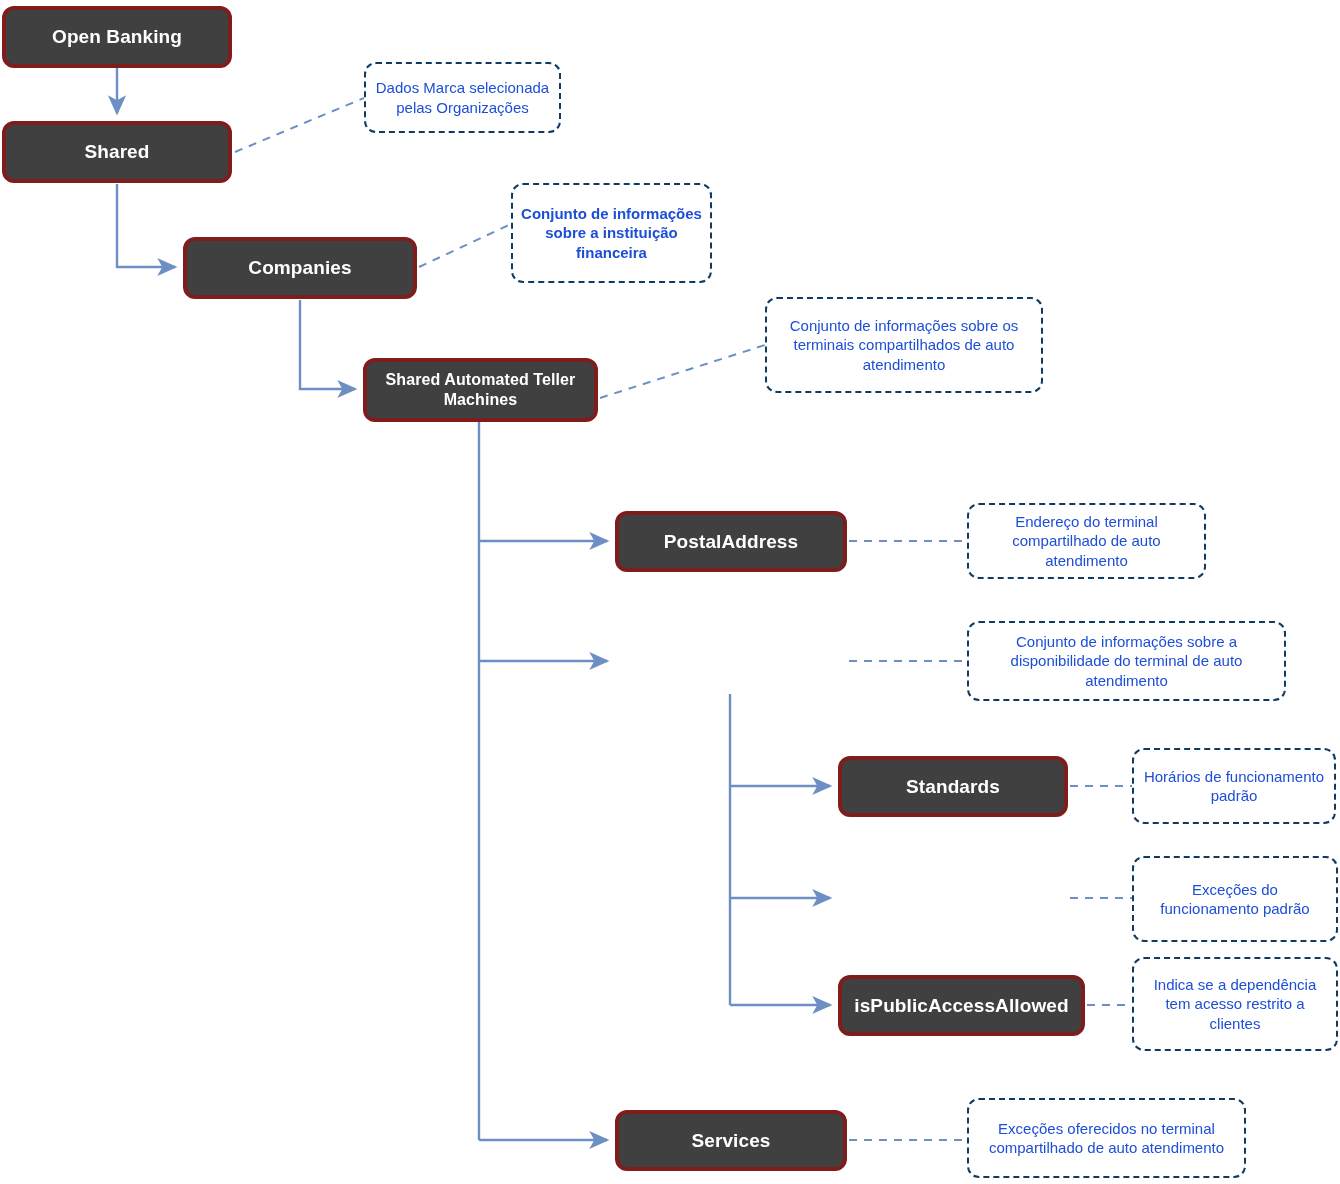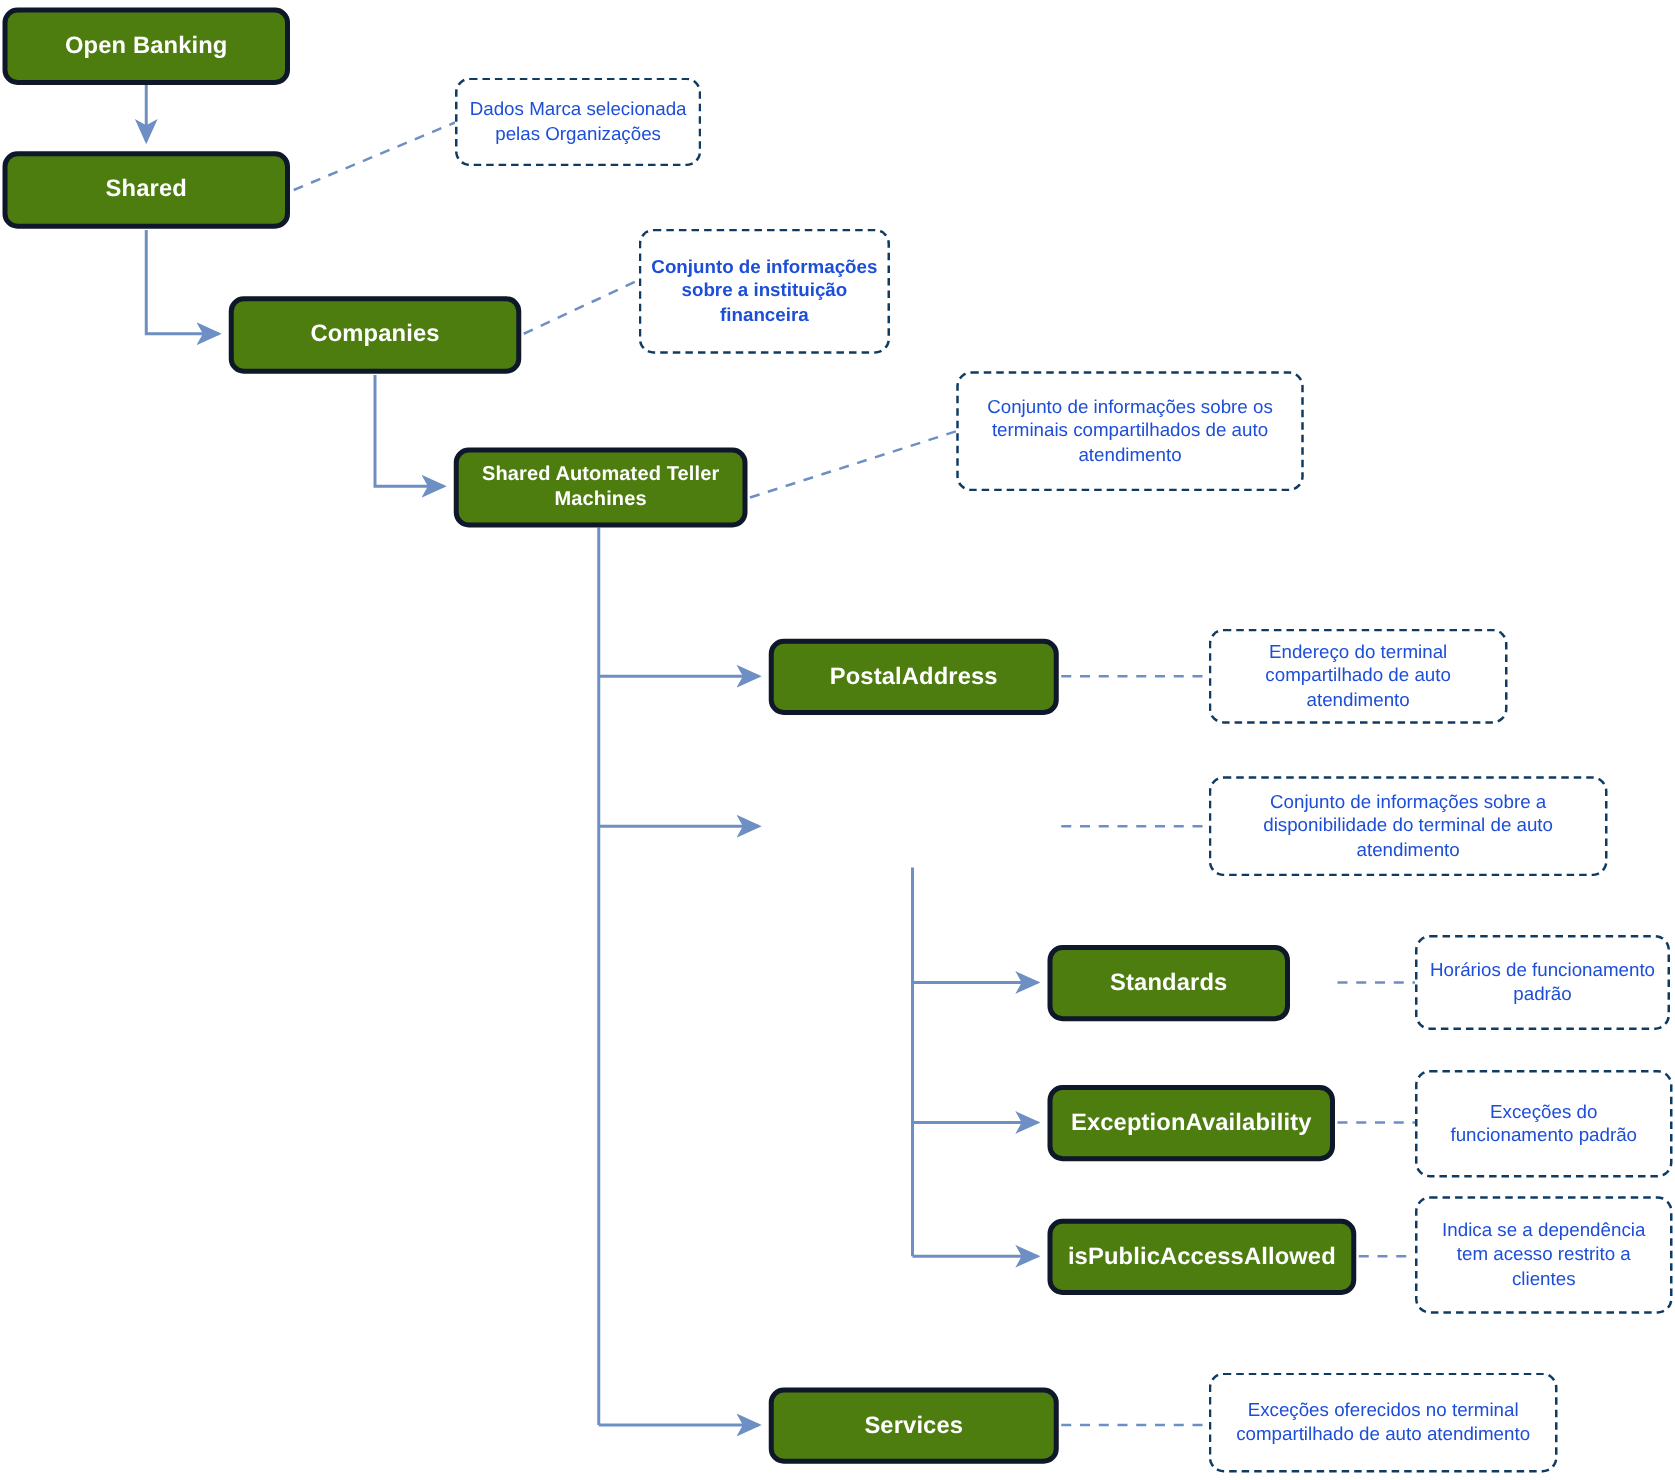--- a/index.html
+++ b/index.html
@@ -21,22 +21,22 @@
     position: absolute;
     left: 0;
     top: 0;
     width: 1340px;
     height: 1184px;
     pointer-events: none;
   }
   .node {
     position: absolute;
     box-sizing: border-box;
-    background: #4d7c0f;
-    border: 4px solid #0f172a;
+    background: #404040;
+    border: 4px solid #7f1d1d;
     border-radius: 12px;
     color: #ffffff;
     display: flex;
     align-items: center;
     justify-content: center;
     text-align: center;
     font-size: 19px;
     font-weight: bold;
     line-height: 1.22;
     letter-spacing: .1px;
@@ -114,23 +114,22 @@
 
   <div class="node" style="left:2px; top:121px; width:230px; height:62px;">Shared</div>
 
   <div class="node" style="left:183px; top:237px; width:234px; height:62px;">Companies</div>
 
   <div class="node two-line" style="left:363px; top:358px; width:235px; height:64px;">Shared Automated Teller Machines</div>
 
   <div class="node" style="left:615px; top:511px; width:232px; height:61px;">PostalAddress</div>
 
 
-  <div class="node" style="left:838px; top:756px; width:194px; height:61px;text-align:center;">Standards</div>
+  <div class="node" style="left:838px; top:756px; width:230px; height:61px;text-align:center;">Standards</div>
 
-  <div class="node" style="left:838px; top:868px; width:230px; height:61px;">ExceptionAvailability</div>
 
   <div class="node" style="left:615px; top:1110px; width:232px; height:61px;">Services</div>
 
   <div class="node" style="left:838px; top:975px; width:247px; height:61px;">isPublicAccessAllowed</div>
 
   <div class="note" style="left:364px; top:62px; width:197px; height:71px;">Dados Marca selecionada pelas Organizações</div>
 
   <div class="note" style="left:511px; top:183px; width:201px; height:100px;font-weight:bold;">Conjunto de informações sobre a instituição financeira</div>
 
   <div class="note" style="left:765px; top:297px; width:278px; height:96px;">Conjunto de informações sobre os terminais compartilhados de auto atendimento</div>

